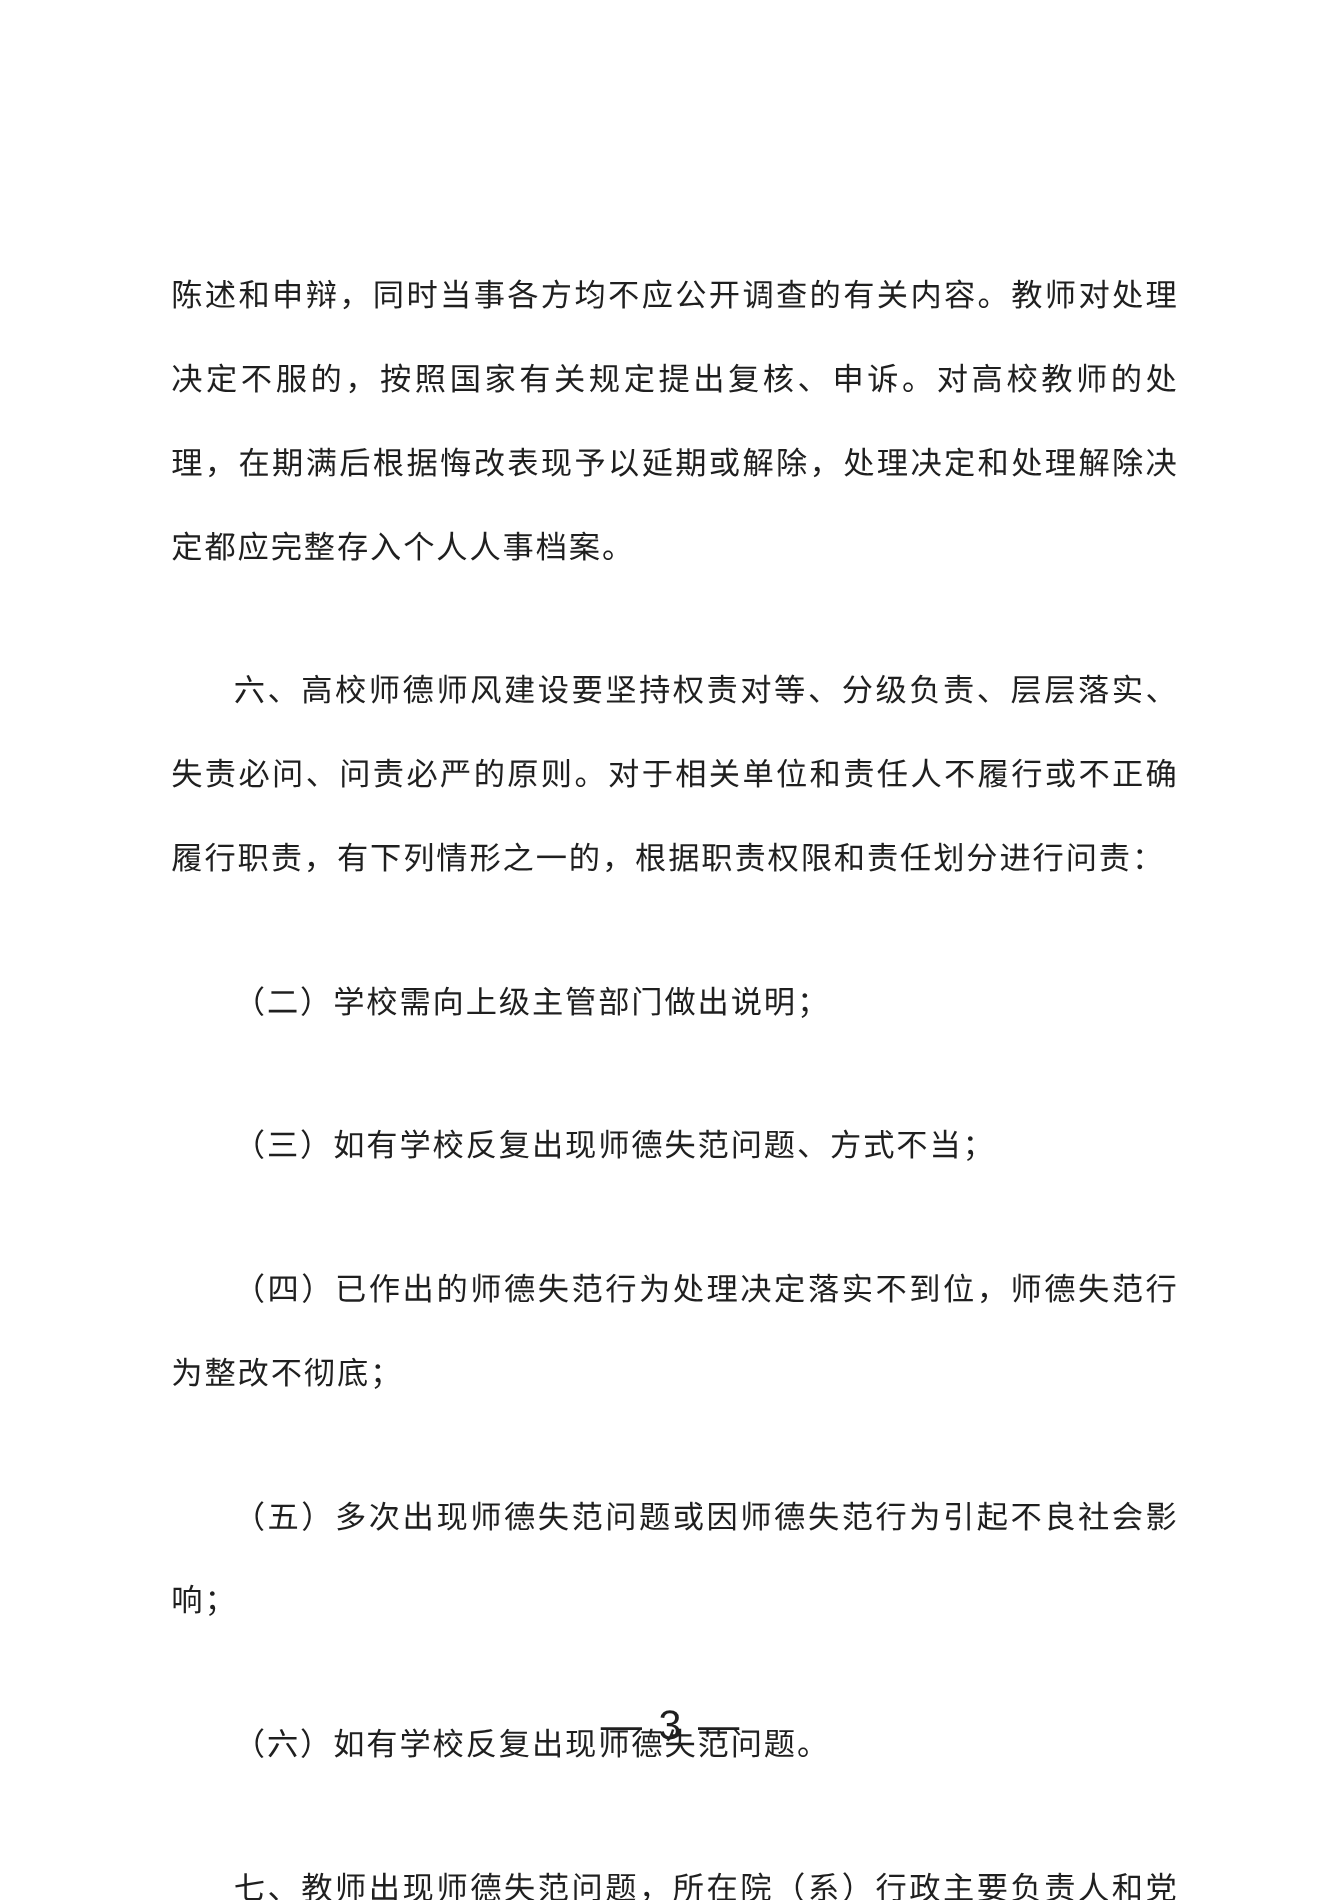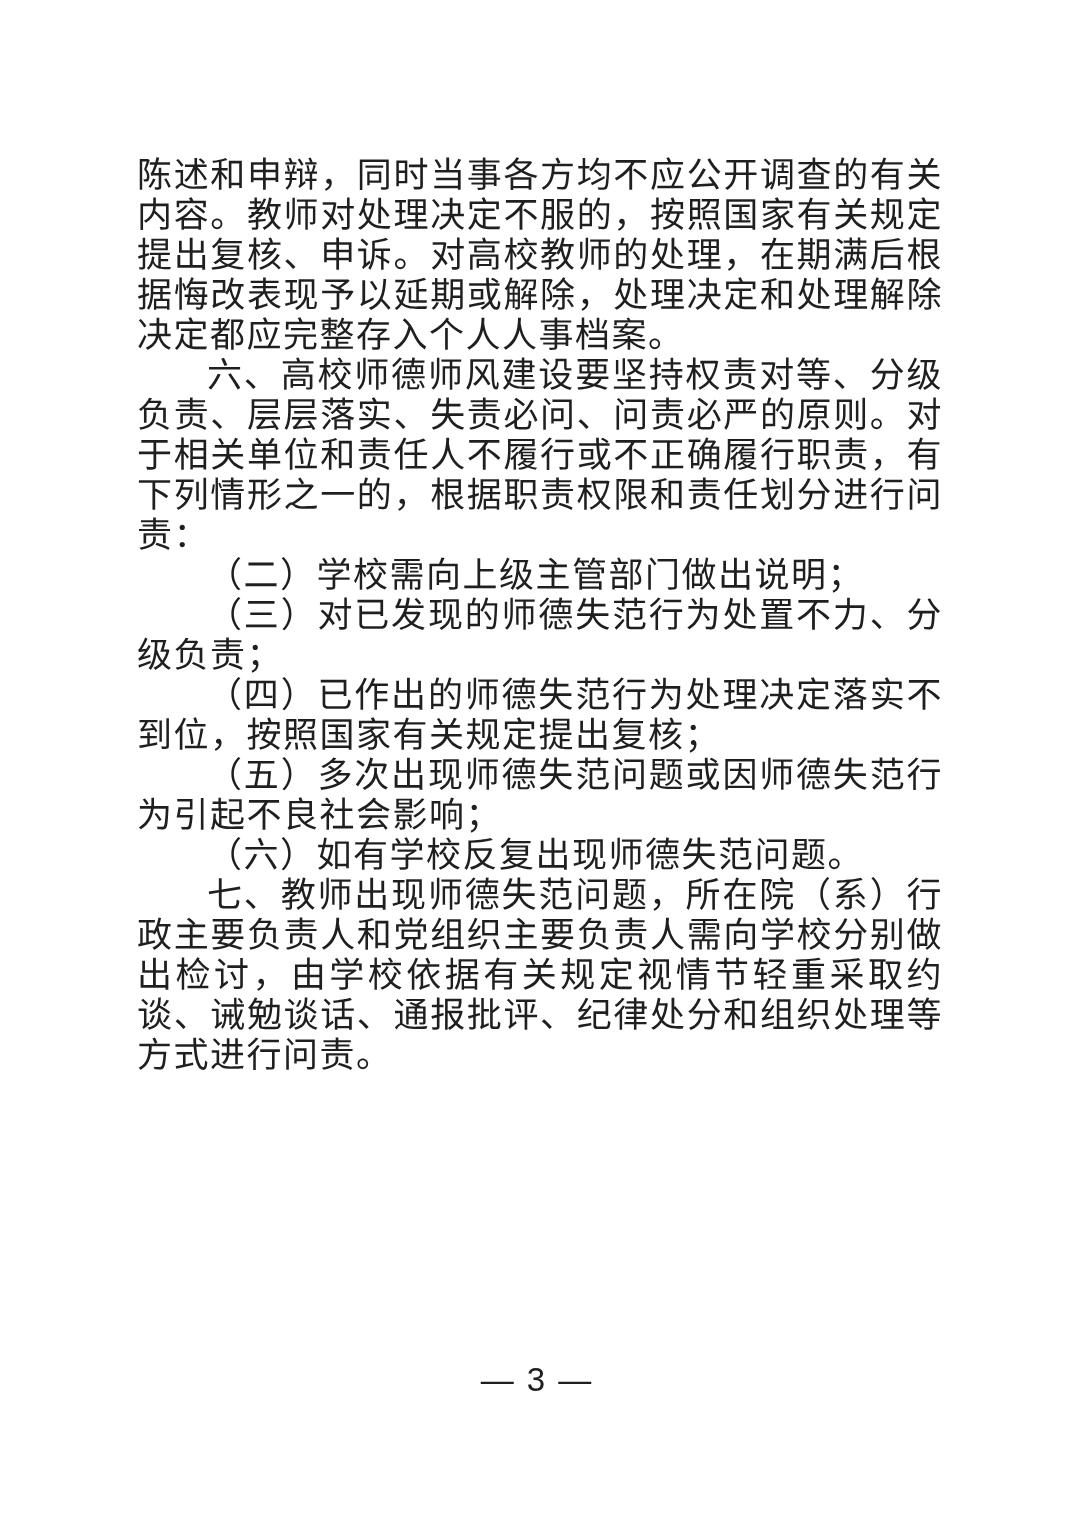--- a/index.html
+++ b/index.html
@@ -19,27 +19,28 @@
 
   .content {
     position: absolute;
     top: 156px;
     left: 137px;
     width: 806px;
     color: #1f1f1f;
   }
 
   .para {
-    font-size: 35px;
-    line-height: 40px;
+    font-size: 25px;
+    line-height: 67px;
     letter-spacing: 1.5px;
     text-align: justify;
     text-indent: 2em;
     word-break: break-all;
     overflow-wrap: break-word;
+    margin-top: 48px;
   }
 
   .para.no-indent {
     text-indent: 0;
   }
 
   .footer {
     position: absolute;
     top: 1358px;
     left: 0;
@@ -62,23 +63,23 @@
 <div class="page">
 
   <main class="content">
     <p class="para no-indent">陈述和申辩，同时当事各方均不应公开调查的有关内容。教师对处理决定不服的，按照国家有关规定提出复核、申诉。对高校教师的处理，在期满后根据悔改表现予以延期或解除，处理决定和处理解除决定都应完整存入个人人事档案。</p>
 
     <p class="para">六、高校师德师风建设要坚持权责对等、分级负责、层层落实、失责必问、问责必严的原则。对于相关单位和责任人不履行或不正确履行职责，有下列情形之一的，根据职责权限和责任划分进行问责：</p>
 
 
     <p class="para">（二）学校需向上级主管部门做出说明；</p>
 
-    <p class="para">（三）对已发现的师德失范行为处置不力、分级负责；</p>
+    <p class="para">（三）如有学校反复出现师德失范问题、方式不当；</p>
 
-    <p class="para">（四）已作出的师德失范行为处理决定落实不到位，按照国家有关规定提出复核；</p>
+    <p class="para">（四）已作出的师德失范行为处理决定落实不到位，师德失范行为整改不彻底；</p>
 
     <p class="para">（五）多次出现师德失范问题或因师德失范行为引起不良社会影响；</p>
 
     <p class="para">（六）如有学校反复出现师德失范问题。</p>
 
     <p class="para">七、教师出现师德失范问题，所在院（系）行政主要负责人和党组织主要负责人需向学校分别做出检讨，由学校依据有关规定视情节轻重采取约谈、诫勉谈话、通报批评、纪律处分和组织处理等方式进行问责。</p>
 
   </main>
 
   <footer class="footer">

